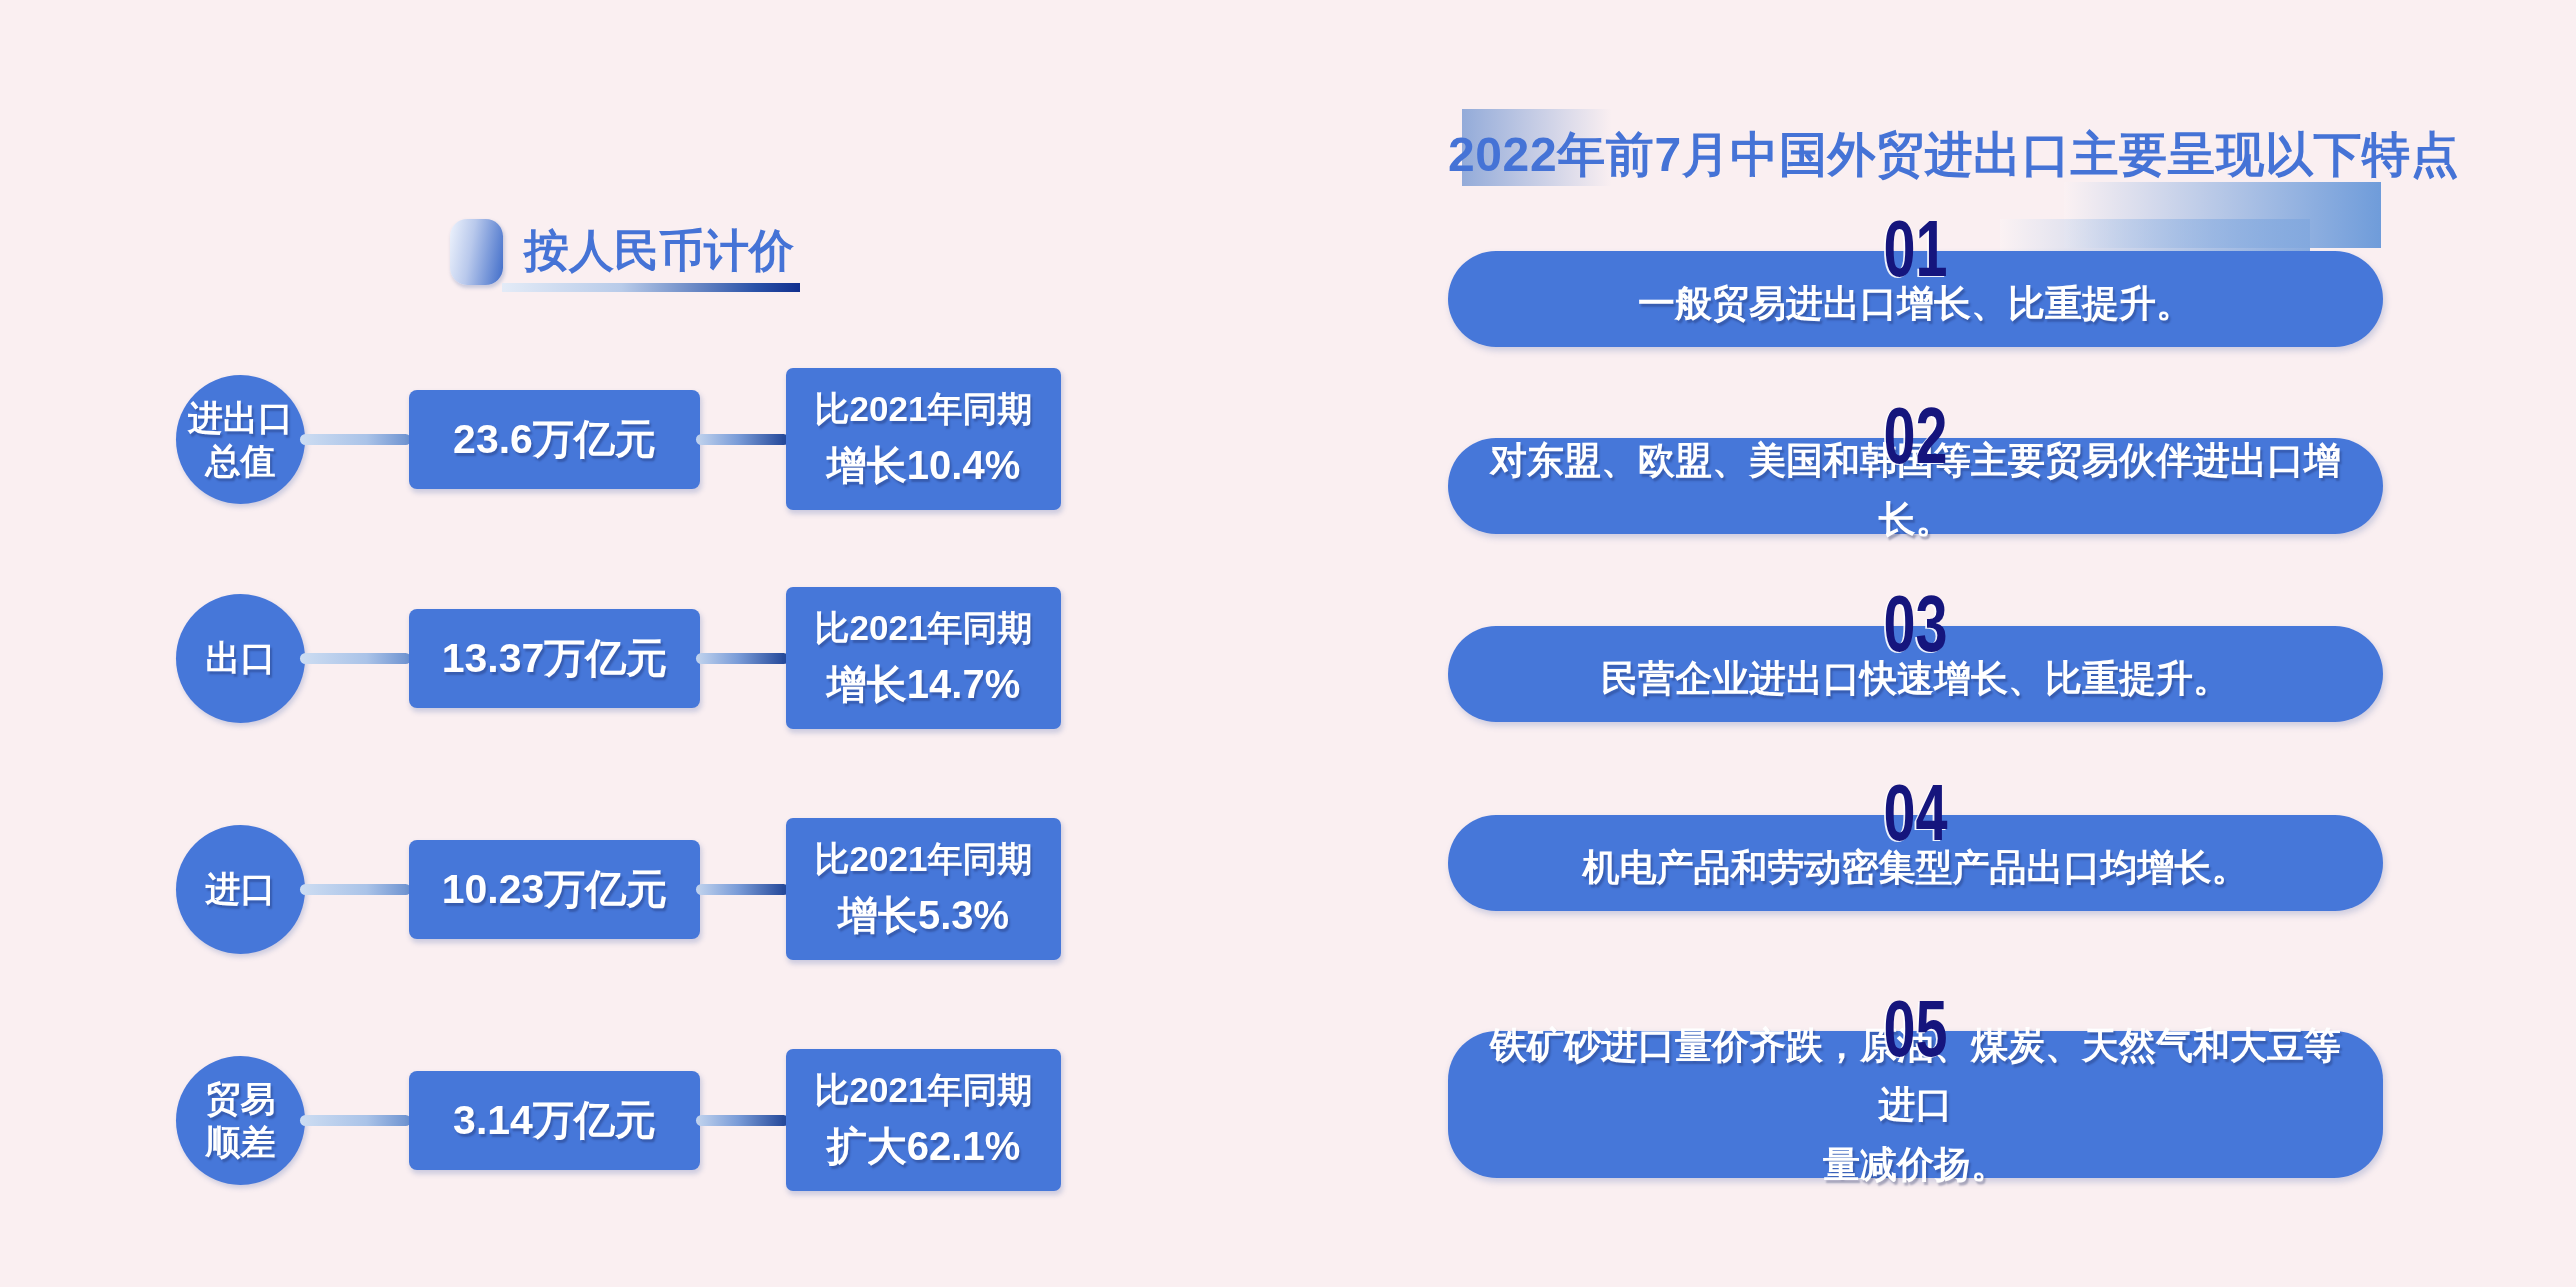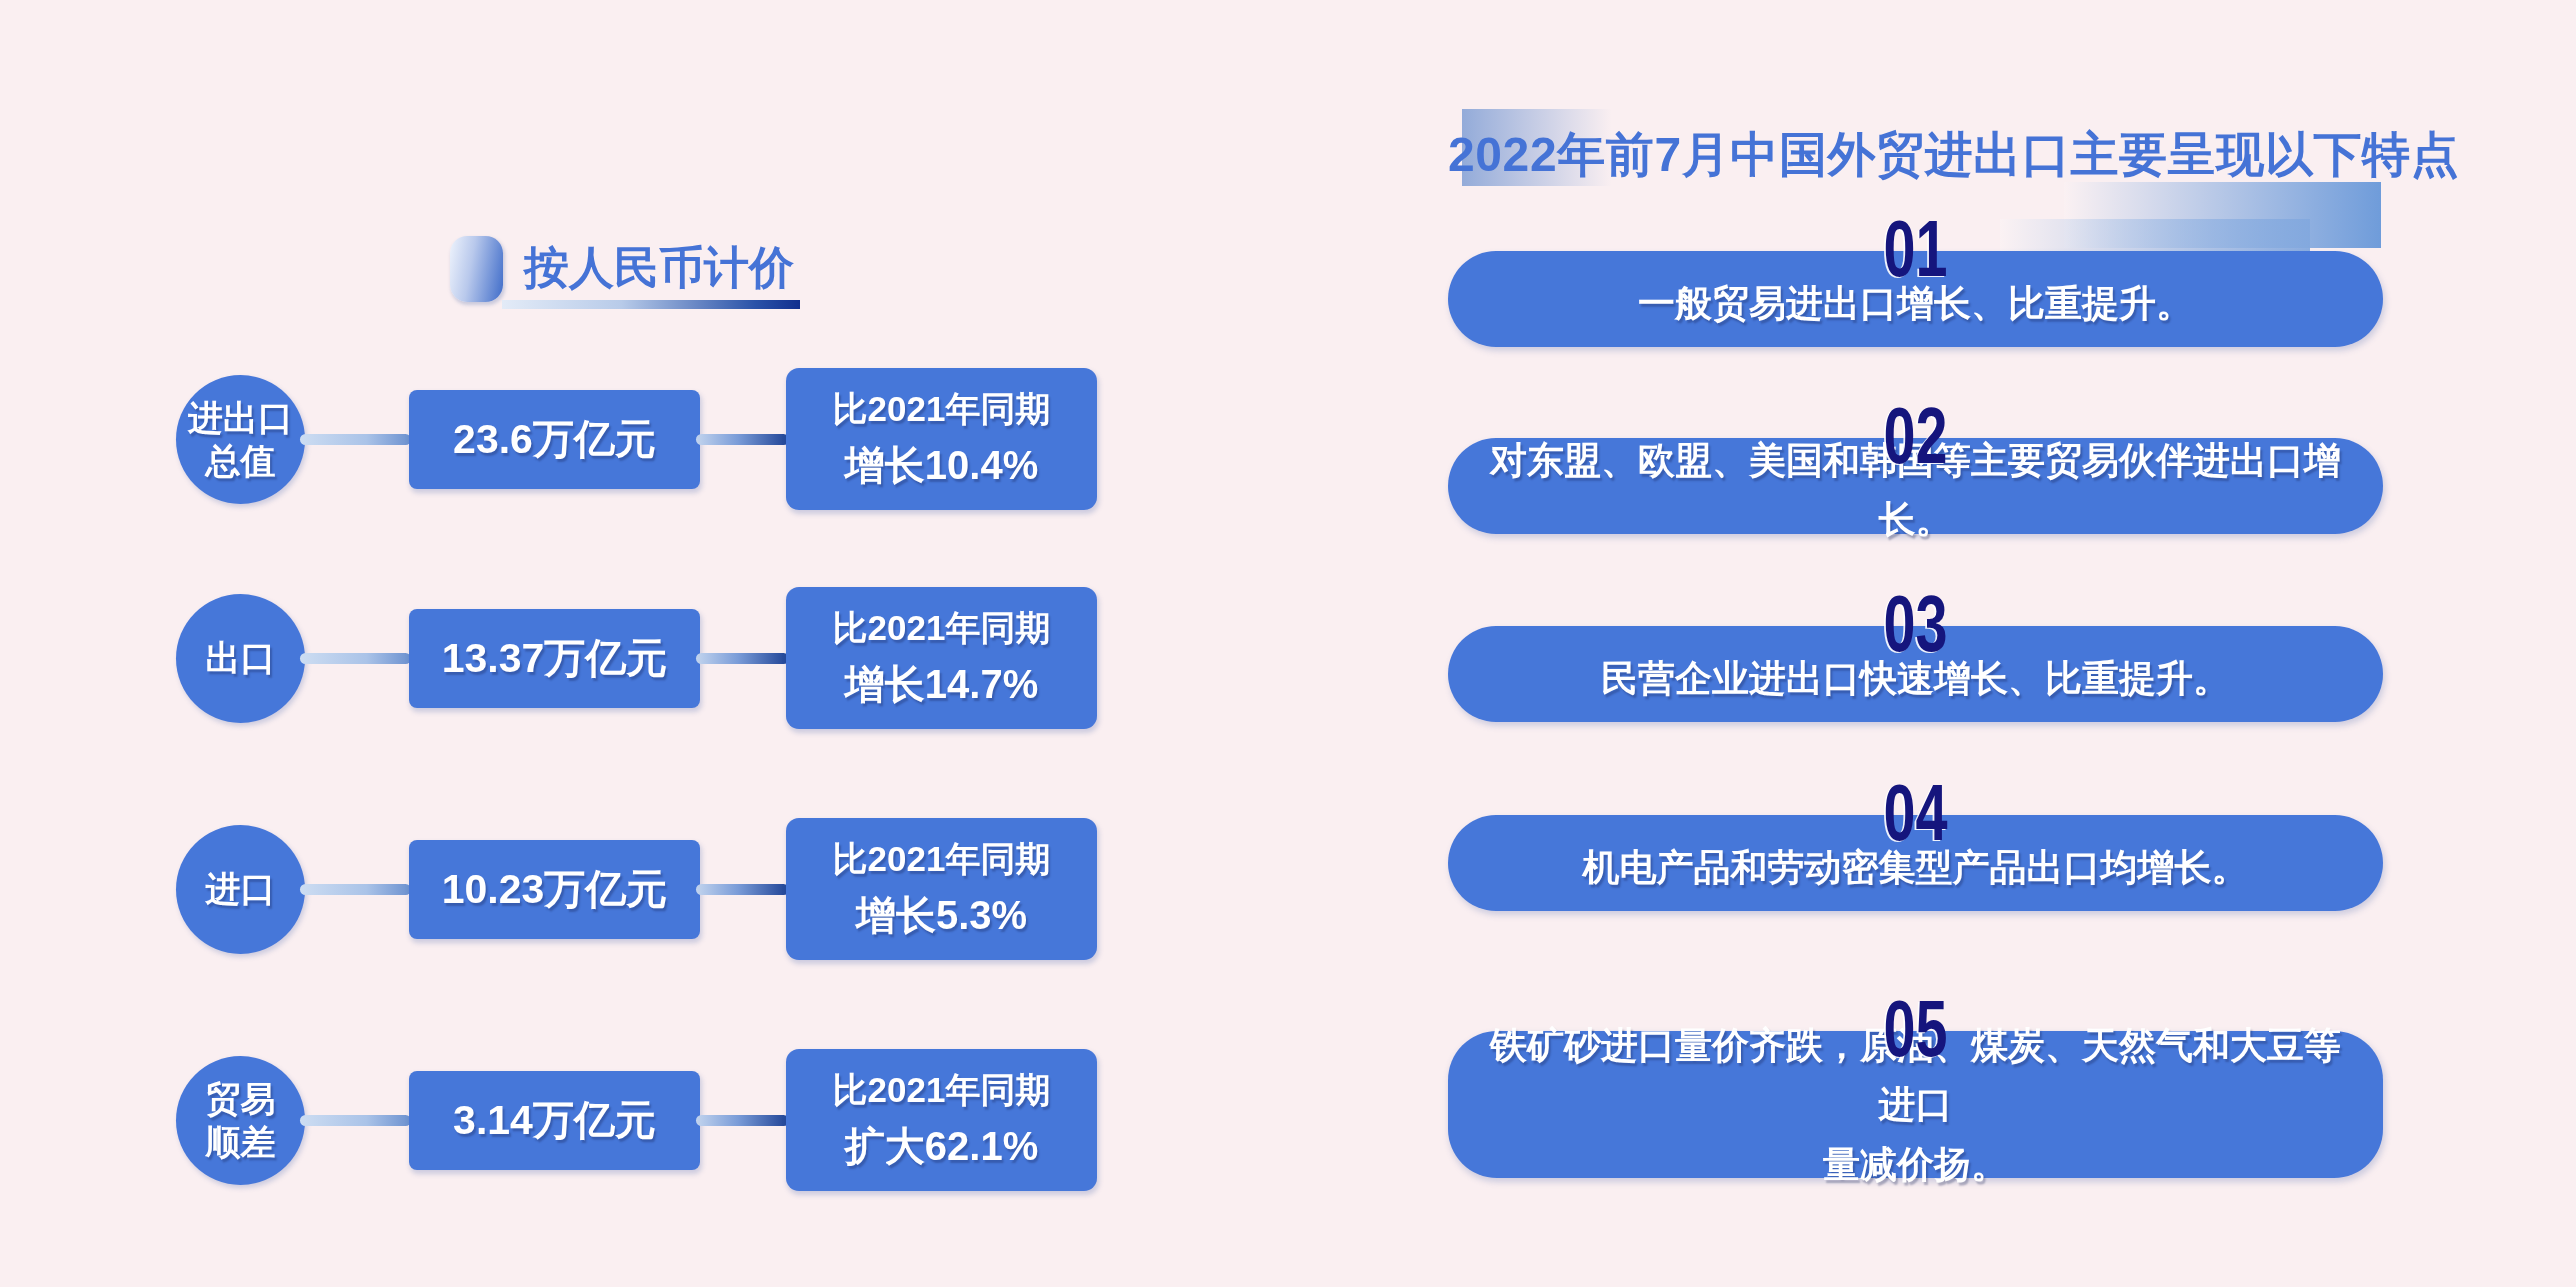--- a/index.html
+++ b/index.html
@@ -12,21 +12,21 @@
   }
   
   .left-title{
     position:absolute;left:99px;top:93px;width:1113px;
     text-align:center;
     font-size:53px;font-weight:800;letter-spacing:1.2px;
     color:var(--title_blue,#4573d6);
     text-shadow:1.9px 2.5px 0 rgba(255,255,255,.75);
     white-space:nowrap;
   }
-  .subtitle-group{position:absolute;left:450px;top:236px;width:433px;height:80px;padding-left:40px;}
+  .subtitle-group{position:absolute;left:450px;top:219px;width:433px;height:80px;padding-left:40px;}
   .subtitle-badge{
     position:absolute;left:0;top:0;width:53px;height:66px;border-radius:17.3px;
     background:linear-gradient(100deg,#eef3fc 0%,#b9c9ec 40%,#3f6cc9 100%);
     box-shadow:1.2px 2.5px 3.7px rgba(60,90,160,.25);
   }
   .subtitle-text{
     position:absolute;left:74px;top:0;line-height:64px;
     font-size:45px;font-weight:600;color:var(--title_blue,#4573d6);
     white-space:nowrap;
   }
@@ -49,21 +49,21 @@
   .conn-b{left:696px;width:93px;background:linear-gradient(90deg,#c2d4ee 0%,#7a9cd8 45%,#1d4194 100%);}
   .value-box{
     position:absolute;left:409px;top:21.6px;width:291px;height:99px;border-radius:8px;
     background:var(--box_blue,#4677d9);
     display:flex;align-items:center;justify-content:center;
     color:#fff;font-size:41px;font-weight:700;white-space:nowrap;
     text-shadow:1.9px 2.5px 1.9px rgba(20,30,80,.3);
     box-shadow:1.9px 3.1px 5px rgba(70,100,170,.25);
   }
   .compare-box{
-    position:absolute;left:786px;top:0;width:311px;height:142px;border-radius:13px;
+    position:absolute;left:786px;top:0;width:275px;height:142px;border-radius:7px;
     background:var(--box_blue,#4677d9);
     display:flex;flex-direction:column;align-items:center;justify-content:center;gap:5px;
     color:#fff;text-shadow:1.9px 2.5px 1.9px rgba(20,30,80,.3);
     box-shadow:1.9px 3.1px 5px rgba(70,100,170,.25);
   }
   .compare-line{font-size:35px;font-weight:600;white-space:nowrap;}
   .change-line{font-size:40px;font-weight:700;white-space:nowrap;}
   
   .right-title{
     position:absolute;left:1448px;top:99px;width:935px;

